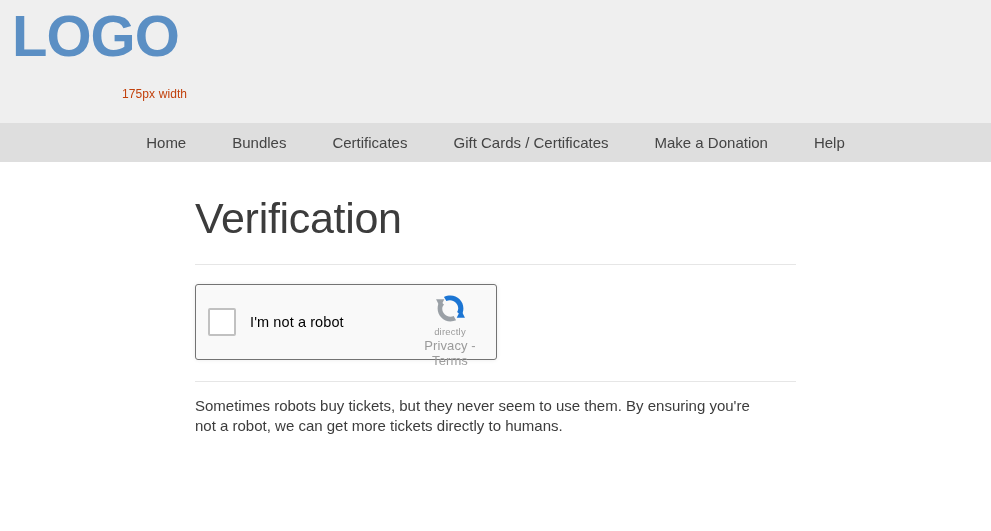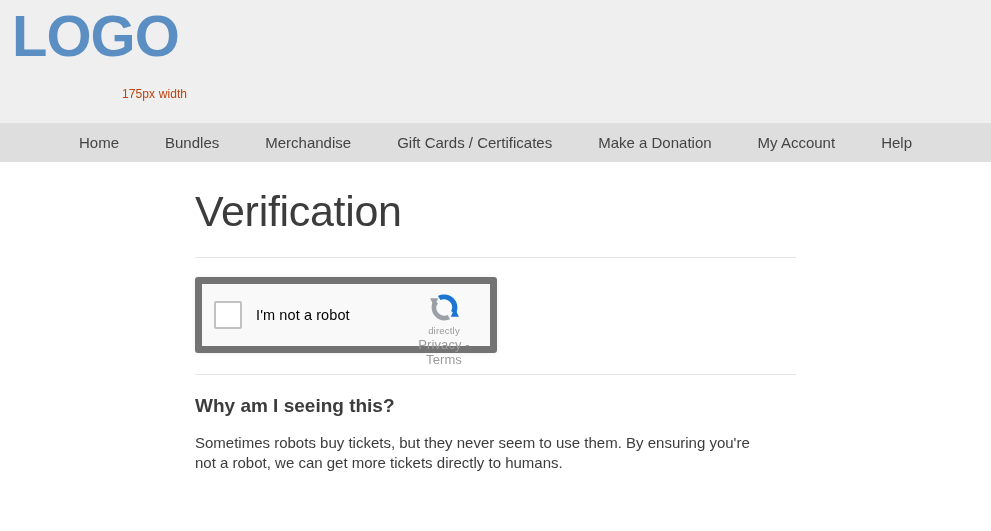--- a/index.html
+++ b/index.html
@@ -56,21 +56,21 @@
     padding: 0 15px;
     cursor: pointer;
     white-space: nowrap;
     line-height: 39px;
   }
 
   
   .content {
     width: 601px;
     margin: 0 auto;
-    padding-top: 25px;
+    padding-top: 32px;
     box-sizing: border-box;
   }
   .page-title {
     font-size: 43px;
     font-weight: normal;
     color: #3c3c3c;
     margin: 0;
     line-height: 1.12;
     letter-spacing: -0.3px;
   }
@@ -83,21 +83,21 @@
 
   
   .recaptcha-wrap {
     margin-top: 19px;
   }
   .recaptcha-box {
     width: 302px;
     height: 76px;
     box-sizing: border-box;
     background: #f9f9f9;
-    border: 7px solid #737373;
+    border: 1px solid #737373;
     border-radius: 3px;
     box-shadow: 0 0 4px rgba(0,0,0,0.08);
     display: flex;
     align-items: center;
     position: relative;
   }
   .recaptcha-checkbox {
     width: 28px;
     height: 28px;
     margin-left: 12px;
@@ -166,24 +166,23 @@
 <body>
 
 <div class="header-band">
   <div class="logo-text">LOGO</div>
   <div class="logo-caption">175px width</div>
 </div>
 
 <nav class="navbar">
   <div class="nav-item">Home</div>
   <div class="nav-item">Bundles</div>
-  <div class="nav-item">Merchandise</div>
+  <div class="nav-item">Certificates</div>
   <div class="nav-item">Gift Cards / Certificates</div>
   <div class="nav-item">Make a Donation</div>
-  <div class="nav-item">My Account</div>
   <div class="nav-item">Help</div>
 </nav>
 
 <main class="content">
 
   <h1 class="page-title">Verification</h1>
 
   <hr class="divider">
 
   <div class="recaptcha-wrap">
@@ -206,16 +205,15 @@
         </svg>
         <div class="recaptcha-brand-name">directly</div>
         <div class="recaptcha-brand-links">Privacy - Terms</div>
       </div>
 
     </div>
   </div>
 
   <hr class="divider-2">
 
-  <h2 class="section-title">Why am I seeing this?</h2>
   <p class="section-body">Sometimes robots buy tickets, but they never seem to use them. By ensuring you're not a robot, we can get more tickets directly to humans.</p>
 
 </main>
 
 </body></html>

